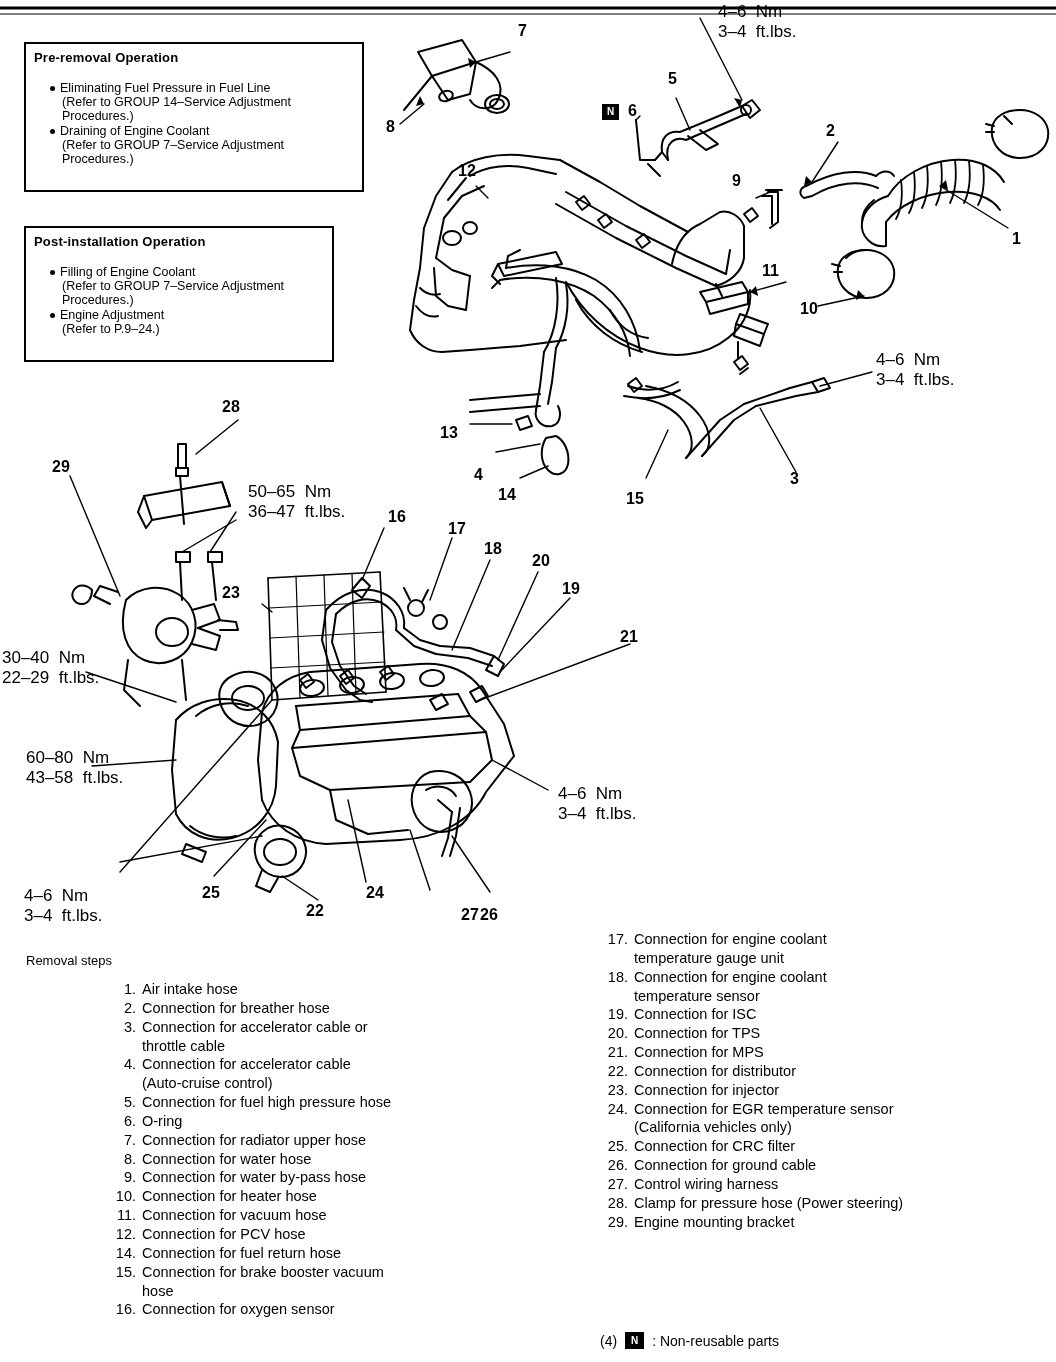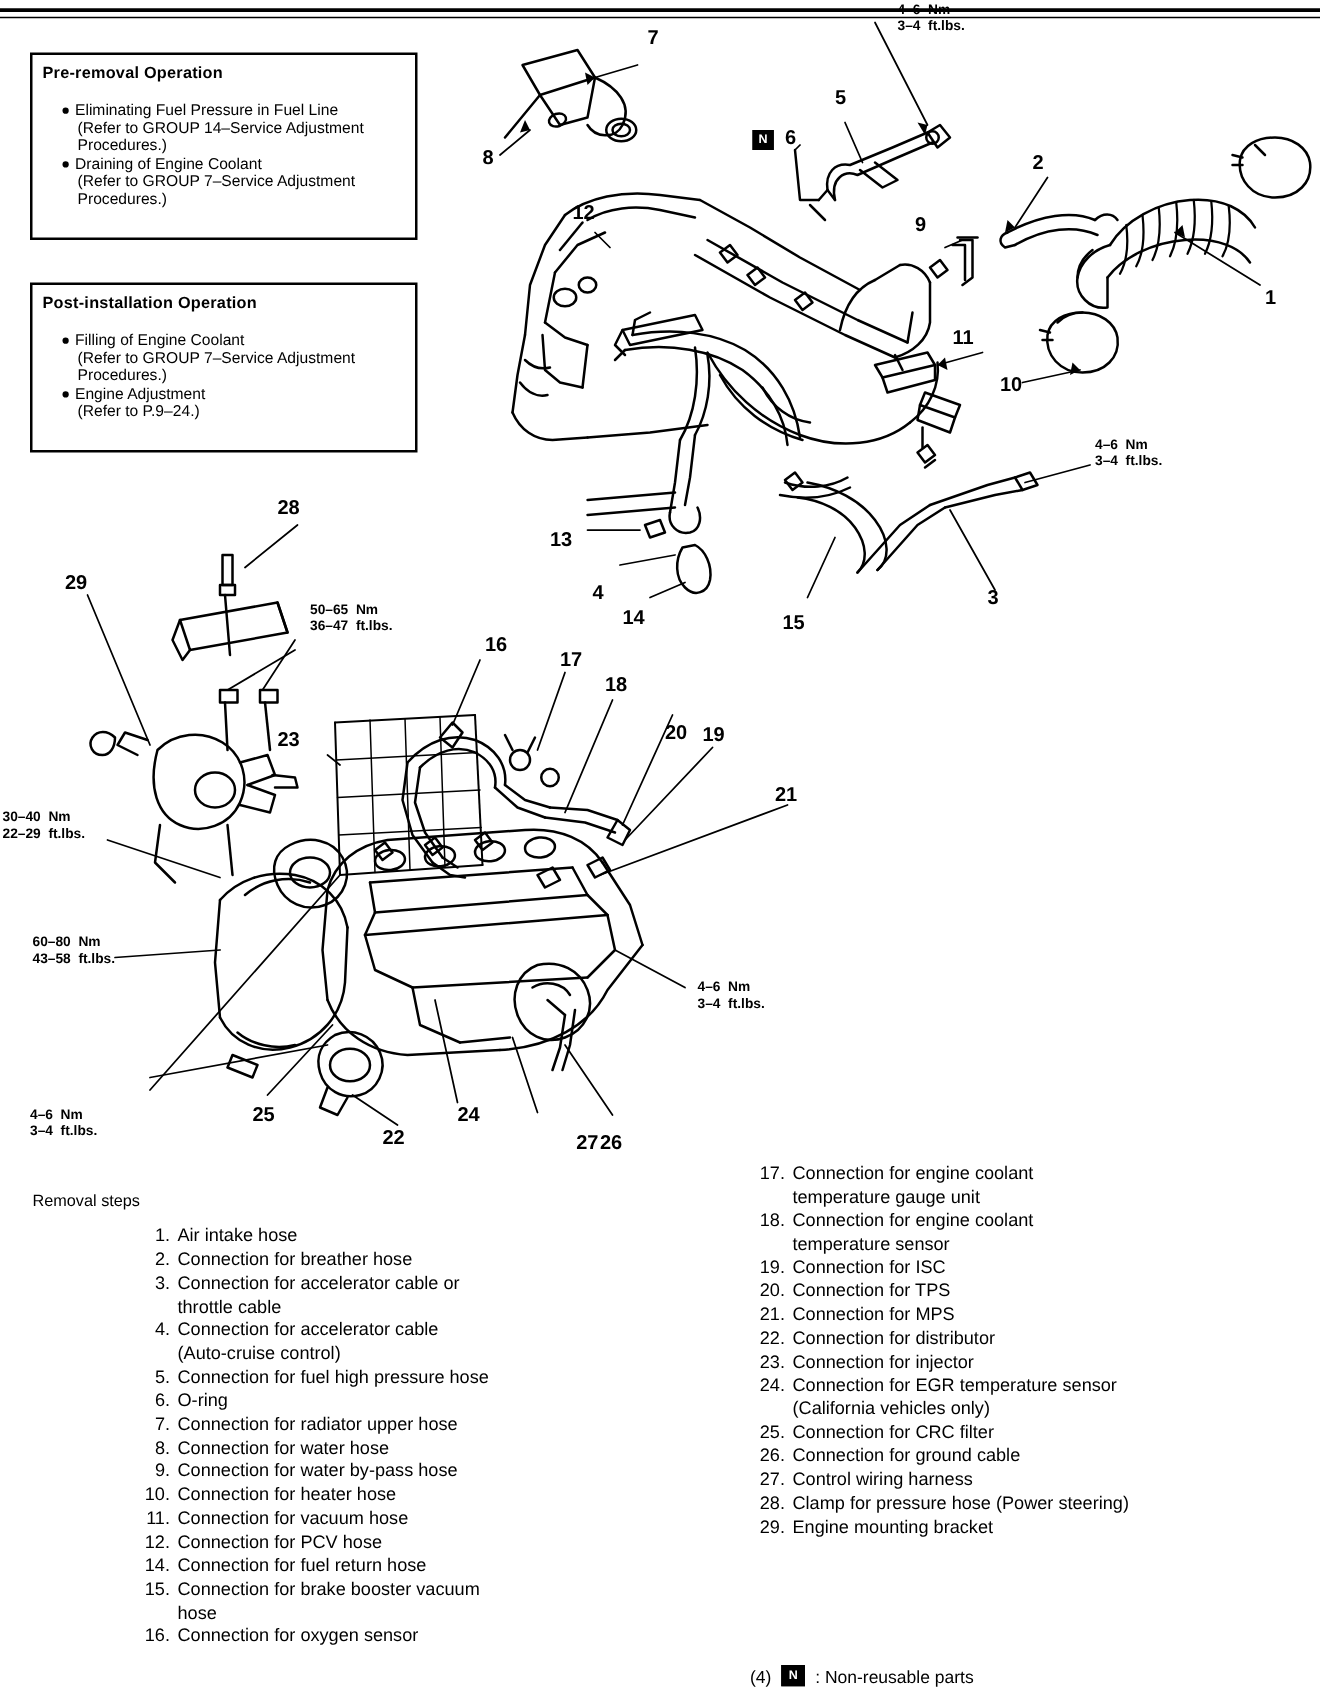--- a/index.html
+++ b/index.html
@@ -21,25 +21,25 @@
   .notebox li{
     font-size:12.5px;line-height:1.12;margin-bottom:1px;
     padding-left:10px;position:relative;
   }
   .notebox li .bullet{
     position:absolute;left:0;top:5px;width:5px;height:5px;border-radius:50%;
     background:#000;display:block;
   }
   .notebox li .sub{display:block;padding-left:2px;}
 
-  #prebox{left:24px;top:42px;width:310px;}
+  #prebox{left:24px;top:42px;width:340px;}
   #postbox{left:24px;top:226px;width:310px;}
 
   
-  .lab{position:absolute;font-size:11px;font-weight:bold;line-height:1.16;white-space:pre;}
+  .lab{position:absolute;font-size:17px;font-weight:normal;line-height:1.16;white-space:pre;}
   .num{position:absolute;font-size:16px;font-weight:bold;}
   .nrp{
     position:absolute;border:1.6px solid #000;background:#000;color:#fff;
     font-size:10px;font-weight:bold;width:15px;height:14px;line-height:14px;
     text-align:center;
   }
 
   
   svg.art{position:absolute;left:0;top:0;width:1056px;height:1362px;overflow:visible;}
   svg.art *{vector-effect:non-scaling-stroke;}
@@ -402,21 +402,21 @@
   <div class="num" style="left:800px;top:300px;">10</div>
   <div class="num" style="left:762px;top:262px;">11</div>
   <div class="num" style="left:458px;top:162px;">12</div>
   <div class="num" style="left:440px;top:424px;">13</div>
   <div class="num" style="left:498px;top:486px;">14</div>
   <div class="num" style="left:626px;top:490px;">15</div>
   <div class="num" style="left:388px;top:508px;">16</div>
   <div class="num" style="left:448px;top:520px;">17</div>
   <div class="num" style="left:484px;top:540px;">18</div>
   <div class="num" style="left:562px;top:580px;">19</div>
-  <div class="num" style="left:532px;top:578px;text-align:right;">20</div>
+  <div class="num" style="left:532px;top:552px;text-align:right;">20</div>
   <div class="num" style="left:620px;top:628px;">21</div>
   <div class="num" style="left:306px;top:902px;">22</div>
   <div class="num" style="left:222px;top:584px;">23</div>
   <div class="num" style="left:356px;top:884px;margin-left:10px;">24</div>
   <div class="num" style="left:202px;top:884px;">25</div>
   <div class="num" style="left:480px;top:906px;">26</div>
   <div class="num" style="left:420px;top:906px;margin-left:41px;">27</div>
   <div class="num" style="left:222px;top:398px;">28</div>
   <div class="num" style="left:52px;top:458px;">29</div>
 

